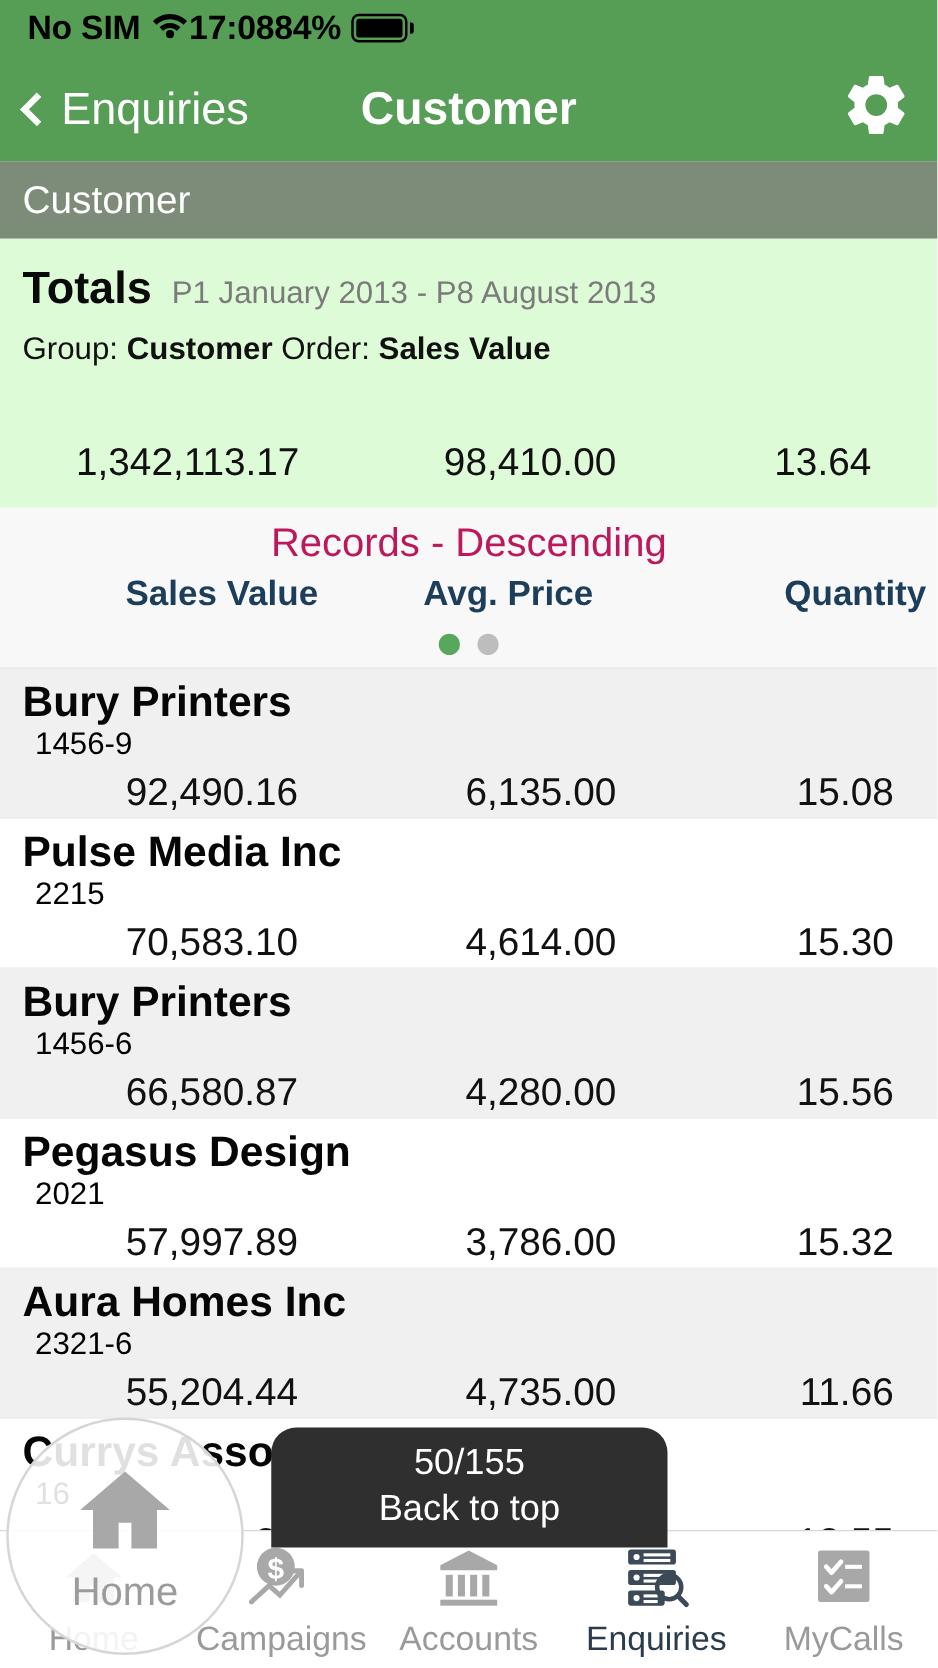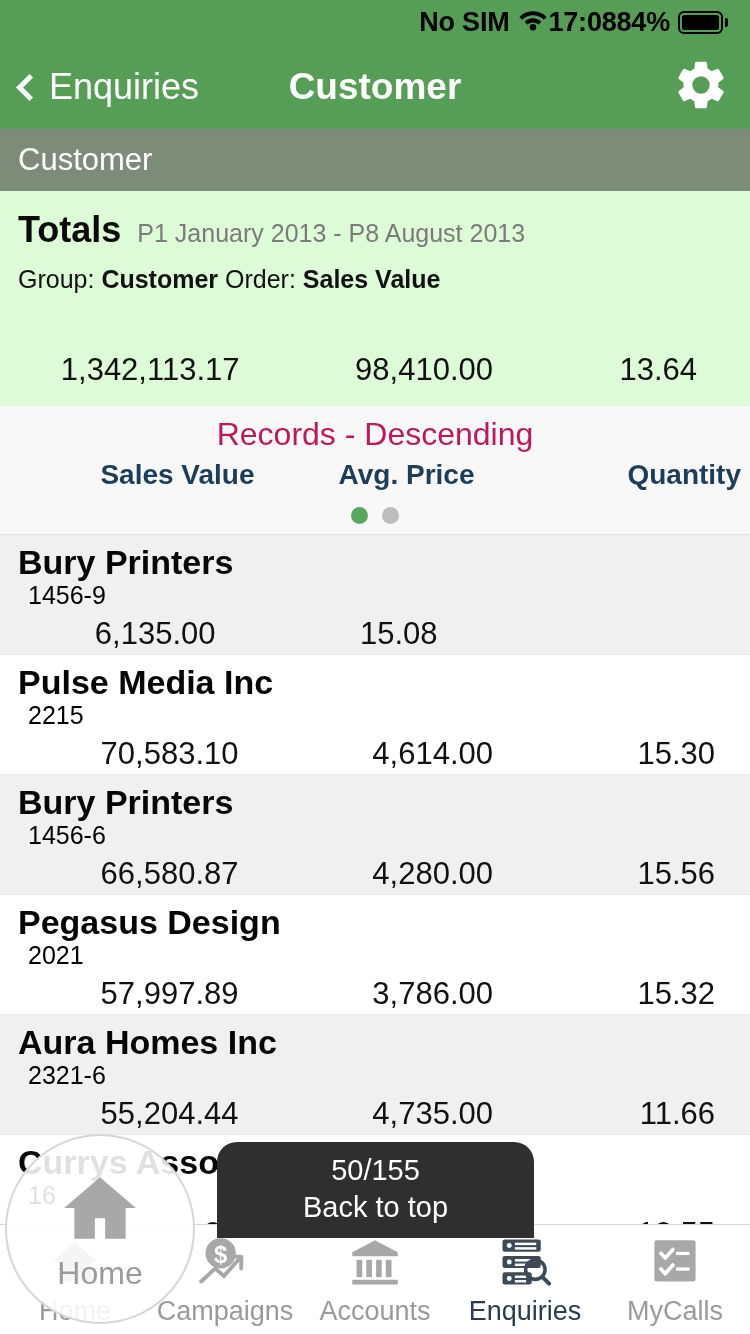--- a/index.html
+++ b/index.html
@@ -7,21 +7,21 @@
     width:750px; height:1334px;
     font-family:"Liberation Sans", sans-serif;
     background:#ffffff;
     overflow:hidden;
   }
   .phone { position:relative; width:750px; height:1334px; overflow:hidden; }
 
   
   .statusbar {
     height:44px; background:#569D55;
-    display:flex; align-items:center; justify-content:flex-end;
+    display:flex; align-items:center; justify-content:flex-start;
     padding:0 22px; color:#000;
     font-size:27px; font-weight:600; letter-spacing:-0.2px;
   }
   .sb-left { display:flex; align-items:center; gap:9px; }
   .sb-right { display:flex; align-items:center; gap:8px; }
   .wifi { display:block; }
   .battery-wrap { display:flex; align-items:center; }
   .battery-body {
     width:45px; height:23px; border:2.5px solid #000; border-radius:6px;
     padding:2px; display:flex; align-items:center;
@@ -225,20 +225,21 @@
       <span class="dot"></span>
     </div>
   </div>
 
   <div class="records">
 
     <div class="rec odd">
       <div class="rec-name">Bury Printers</div>
       <div class="rec-code">1456-9</div>
       <div class="rec-values">
+        <div class="rv-cell c1">92,490.16</div>
         <div class="rv-cell c2">6,135.00</div>
         <div class="rv-cell c3">15.08</div>
       </div>
     </div>
 
     <div class="rec even">
       <div class="rec-name">Pulse Media Inc</div>
       <div class="rec-code">2215</div>
       <div class="rec-values">
         <div class="rv-cell c1">70,583.10</div>

